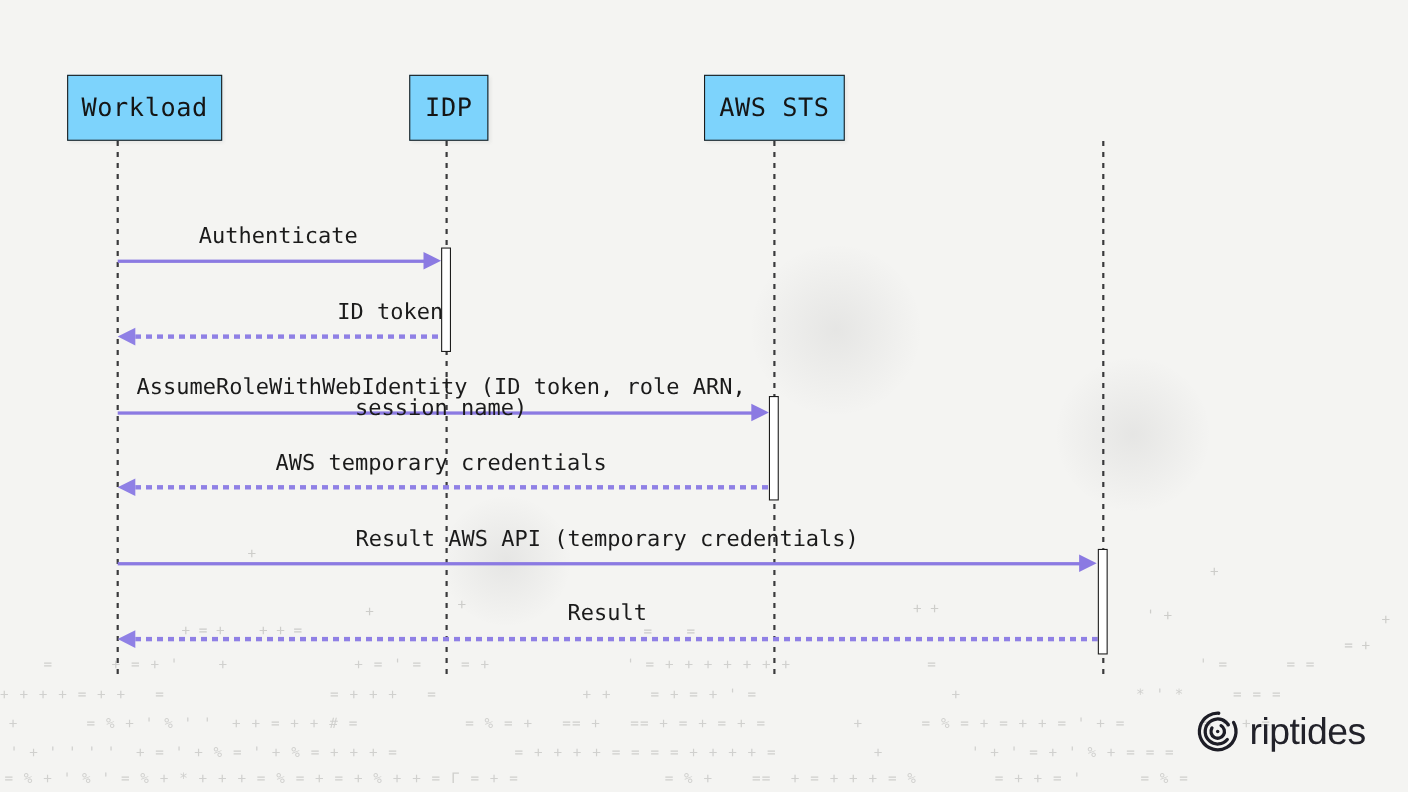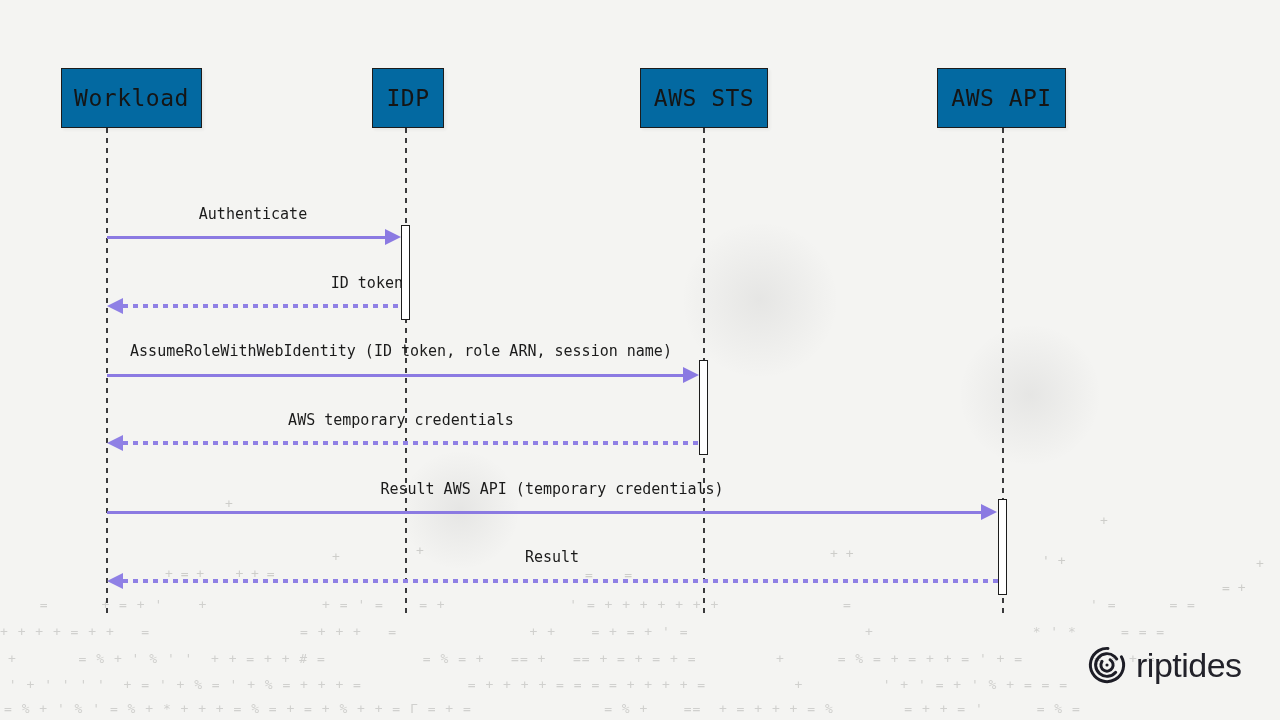--- a/index.html
+++ b/index.html
@@ -15,37 +15,37 @@
   .blob { position: absolute; border-radius: 50%; pointer-events: none;
           background: radial-gradient(closest-side, rgba(40,40,45,0.07), rgba(40,40,45,0.0) 75%); }
 
   
   .trow { position: absolute; white-space: pre; font-size: 13px; letter-spacing: 1px;
           color: rgba(150,150,148,0.38); pointer-events: none; }
   .tscatter { position: absolute; white-space: pre; font-size: 13px;
           color: rgba(150,150,148,0.42); pointer-events: none; }
 
   
-  .pbox { position: absolute; top: 68px; height: 60px; background: #0369a1;
+  .pbox { position: absolute; top: 68px; height: 60px; background: #7dd3fc;
           border: 1.5px solid #1c1c1c; box-sizing: border-box;
           display: flex; align-items: center; justify-content: center;
           font-size: 23px; color: #151515; letter-spacing: 0.5px;
           box-shadow: 2px 2px 3px rgba(0,0,0,0.05); z-index: 5; }
 
   
   .lifeline { position: absolute; width: 2px; top: 128px;
           background: repeating-linear-gradient(180deg, #3a3a3c 0 5px, transparent 5px 10px);
           z-index: 1; }
 
   
   .actbar { position: absolute; width: 9px; background: #ffffff;
           border: 1.5px solid #1c1c1c; box-sizing: border-box; z-index: 4; }
 
   
-  .msg-label { position: absolute; font-size: 15px; color: #1b1b1b;
+  .msg-label { position: absolute; font-size: 20px; color: #1b1b1b;
           text-align: center; line-height: 19px; z-index: 6; }
   .arrow-line-solid { position: absolute; height: 3px; background: #8b7ae2; z-index: 3; }
   .arrow-line-dashed { position: absolute; height: 4px; z-index: 3;
           background: repeating-linear-gradient(90deg, #8f80e5 0 5px, transparent 5px 10px); }
   .head-right { position: absolute; width: 0; height: 0; z-index: 3;
           border-top: 8px solid transparent; border-bottom: 8px solid transparent;
           border-left: 16px solid #8b7ae2; }
   .head-left { position: absolute; width: 0; height: 0; z-index: 3;
           border-top: 8px solid transparent; border-bottom: 8px solid transparent;
           border-right: 16px solid #8f80e5; }
@@ -89,23 +89,20 @@
 
   <div class="pbox" style="left:61px; width:141px;">
     <span>Workload</span>
   </div>
   <div class="pbox" style="left:640px; width:128px;">
     <span>AWS STS</span>
   </div>
   <div class="pbox" style="left:372px; width:72px;">
     <span>IDP</span>
   </div>
-  <div class="pbox" style="left:937px; width:129px;">
-    <span>AWS API</span>
-  </div>
 
   <div class="actbar" style="left:401px; top:225px; height:95px;"></div>
   <div class="actbar" style="left:699px; top:360px; height:95px;"></div>
   <div class="actbar" style="left:998px; top:499px; height:96px;"></div>
 
   <div class="msg-label" style="left:103px; top:205px; width:300px;">Authenticate</div>
   <div class="arrow-line-solid" style="left:107px; top:236px; width:279px;"></div>
   <div class="head-right" style="left:385px; top:229px;"></div>
 
   <div class="msg-label" style="left:103px; top:274px; width:300px;text-align:right;">ID token</div>

